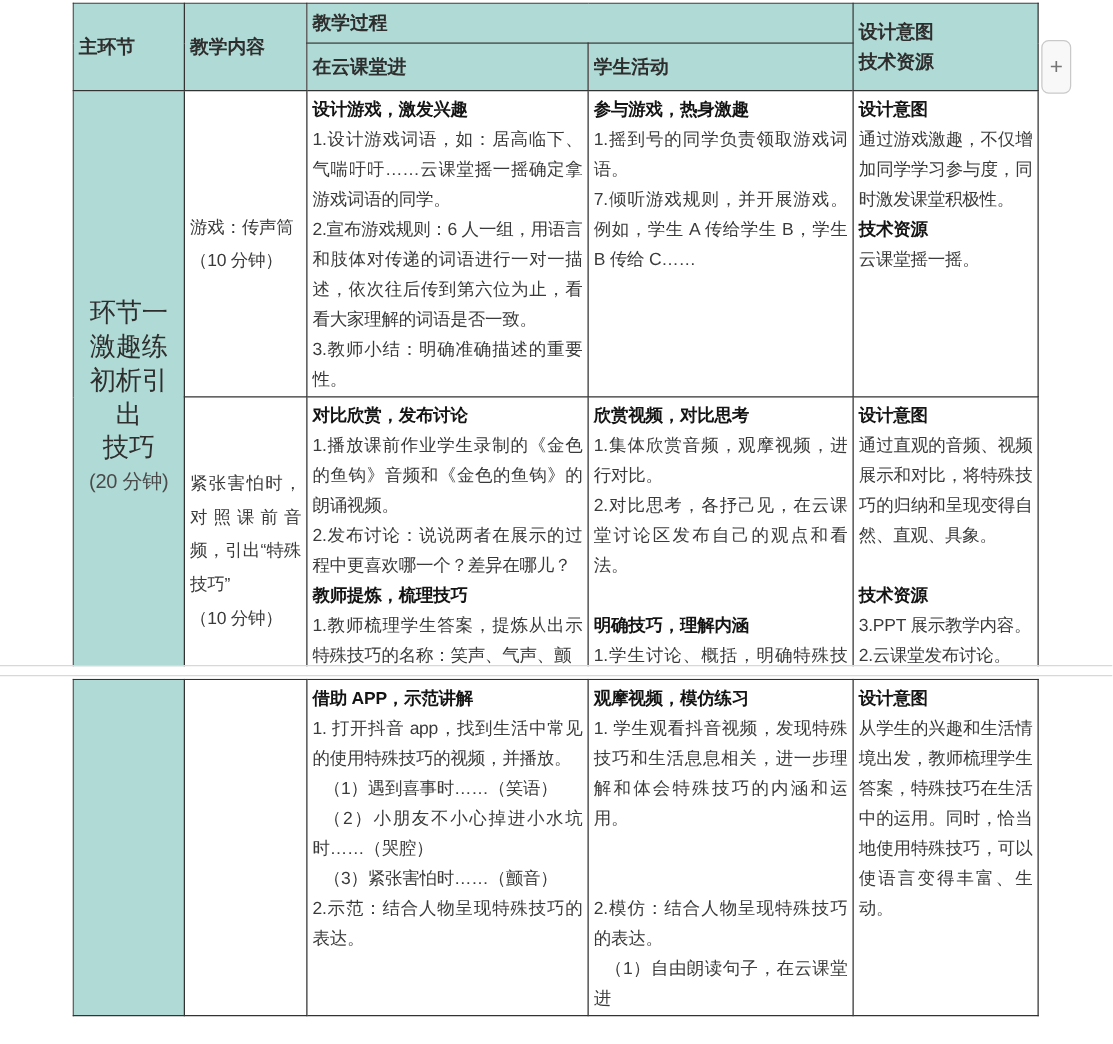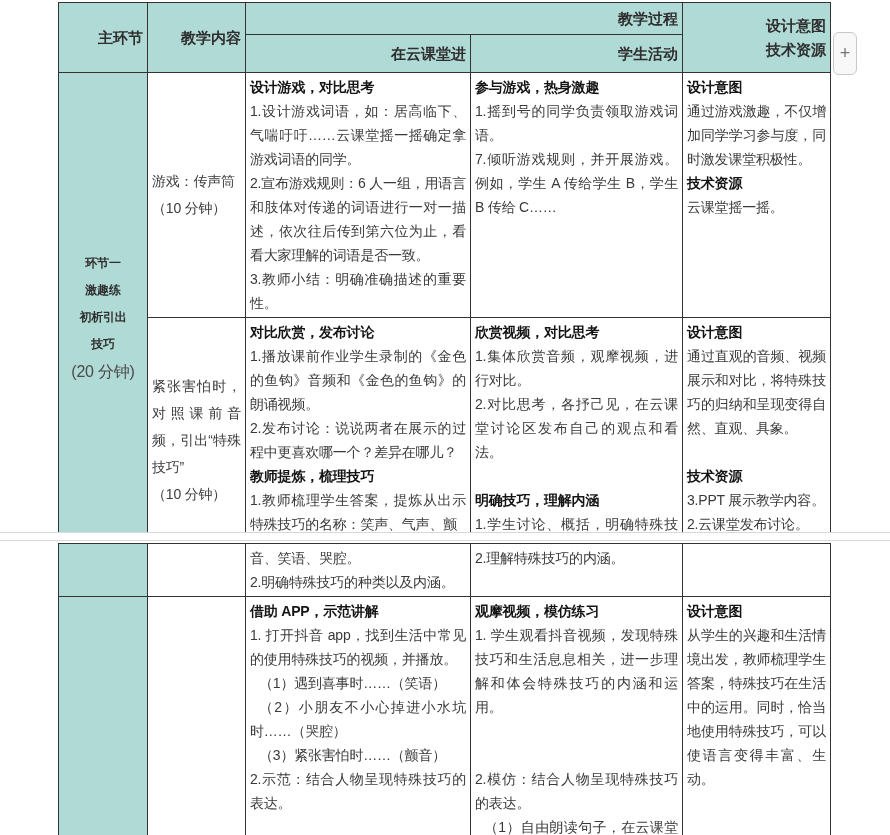--- a/index.html
+++ b/index.html
@@ -4,25 +4,25 @@
 <style>
   html,body{margin:0;padding:0;}
   body{font-family:"Liberation Sans","DejaVu Sans",sans-serif;background:#fff;}
   .screen{position:relative;width:890px;height:835px;background:#ffffff;overflow:hidden;color:var(--text);}
   .frag{position:absolute;left:58px;width:774px;overflow:hidden;}
   .frag1{top:2px;height:531px;}
   .frag2{top:543px;height:292px;}
   table{border-collapse:collapse;table-layout:fixed;width:772px;}
   td{border:1px solid var(--border);padding:2px 4px;vertical-align:top;font-size:14px;overflow:hidden;}
   .teal{background:var(--header_bg);}
-  tr.hdr td{text-align:right;vertical-align:middle;font-weight:bold;font-size:15px;color:#2e2e2e;line-height:22px;}
+  tr.hdr td{text-align:left;vertical-align:middle;font-weight:bold;font-size:15px;color:#2e2e2e;line-height:22px;}
   tr.h1 td{height:27px;}
   tr.h2 td{height:33px;}
   td.stage{background:var(--header_bg);text-align:center;vertical-align:middle;}
-  td.stage .para{font-size:12px;font-weight:bold;line-height:27px;text-align:center;color:#2e2e2e;}
+  td.stage .para{font-size:21px;font-weight:normal;line-height:27px;text-align:center;color:#2e2e2e;}
   td.stage .para.small{font-size:16px;font-weight:normal;color:#4a4a4a;}
   td.contentcol{vertical-align:middle;}
   td.contentcol .para{line-height:27px;}
   .para{line-height:24px;text-align:justify;word-break:break-all;letter-spacing:-0.2px;color:var(--text);}
   .para.bold{font-weight:bold;color:var(--bold_text);}
   .para.indent{text-indent:9px;}
   .hdr-design div{line-height:24px;}
   .page-line{position:absolute;left:0;width:890px;height:1px;background:var(--page_line);}
   .pl1{top:532px;} .pl2{top:540px;}
   .add-btn{position:absolute;left:833px;top:32px;width:22px;height:41px;background:var(--button_bg);
@@ -63,21 +63,21 @@
               <div class="para bold">激趣练</div>
               <div class="para bold">初析引出</div>
               <div class="para bold">技巧</div>
               <div class="para small">(20 分钟)</div>
             </td>
         <td class="contentcol">
               <div class="para">游戏：传声筒</div>
               <div class="para">（10 分钟）</div>
             </td>
         <td>
-              <div class="para bold">设计游戏，对比思考</div>
+              <div class="para bold">设计游戏，激发兴趣</div>
               <div class="para">1.设计游戏词语，如：居高临下、气喘吁吁……云课堂摇一摇确定拿游戏词语的同学。</div>
               <div class="para">2.宣布游戏规则：6 人一组，用语言和肢体对传递的词语进行一对一描述，依次往后传到第六位为止，看看大家理解的词语是否一致。</div>
               <div class="para">3.教师小结：明确准确描述的重要性。</div>
             </td>
         <td>
               <div class="para bold">参与游戏，热身激趣</div>
               <div class="para">1.摇到号的同学负责领取游戏词语。</div>
               <div class="para">7.倾听游戏规则，并开展游戏。例如，学生 A 传给学生 B，学生 B 传给 C……</div>
             </td>
         <td>
@@ -126,32 +126,20 @@
   <div class="frag frag2">
     <table>
       <colgroup>
         <col style="width:89px">
           <col style="width:98px">
           <col style="width:225px">
           <col style="width:212px">
           <col style="width:148px">
       </colgroup>
       <tbody>
-          <tr>
-        <td class="stage" style="height:48px"></td>
-        <td></td>
-        <td>
-              <div class="para">音、笑语、哭腔。</div>
-              <div class="para">2.明确特殊技巧的种类以及内涵。</div>
-            </td>
-        <td>
-              <div class="para">2.理解特殊技巧的内涵。</div>
-            </td>
-        <td></td>
-      </tr>
       <tr>
         <td class="stage" style="height:260px"></td>
         <td></td>
         <td>
               <div class="para bold">借助 APP，示范讲解</div>
               <div class="para">1. 打开抖音 app，找到生活中常见的使用特殊技巧的视频，并播放。</div>
               <div class="para indent">（1）遇到喜事时……（笑语）</div>
               <div class="para indent">（2）小朋友不小心掉进小水坑时……（哭腔）</div>
               <div class="para indent">（3）紧张害怕时……（颤音）</div>
               <div class="para">2.示范：结合人物呈现特殊技巧的表达。</div>

